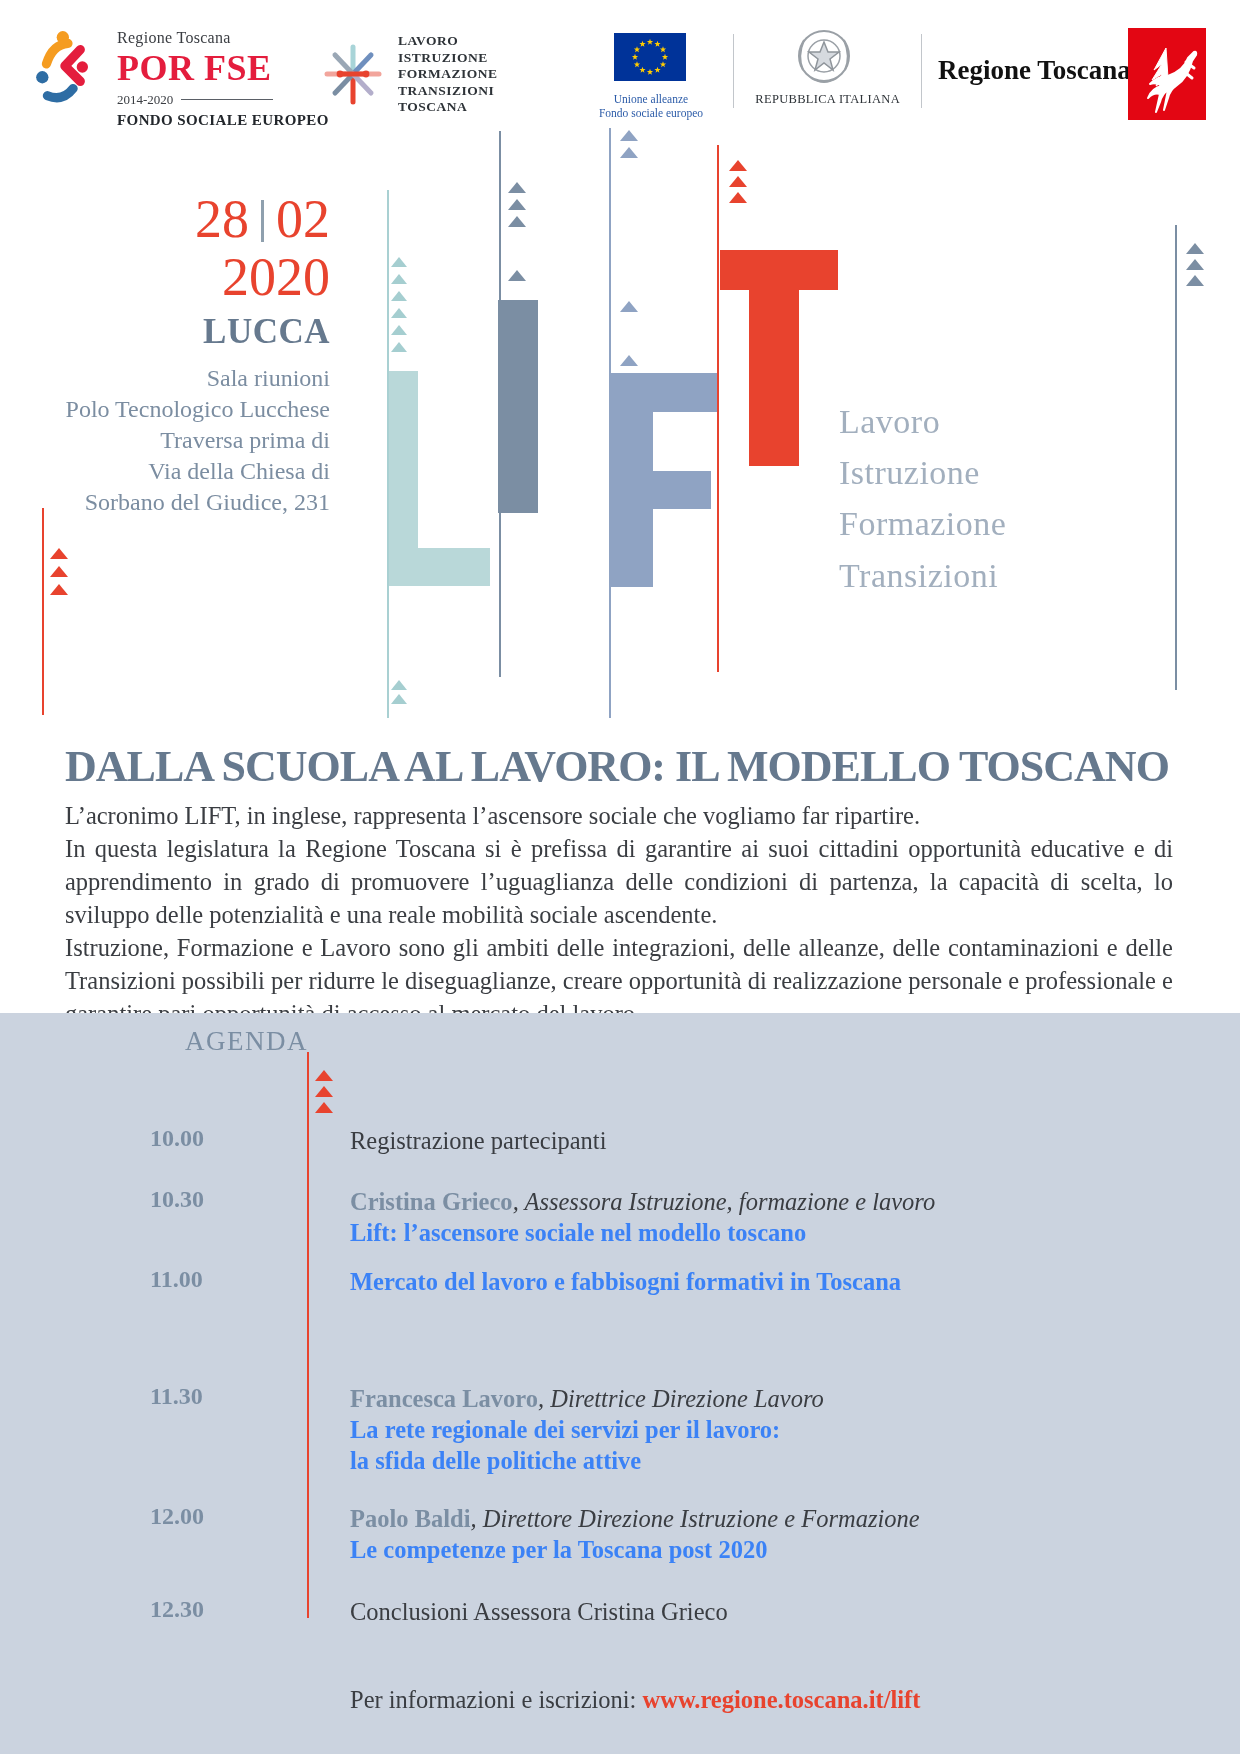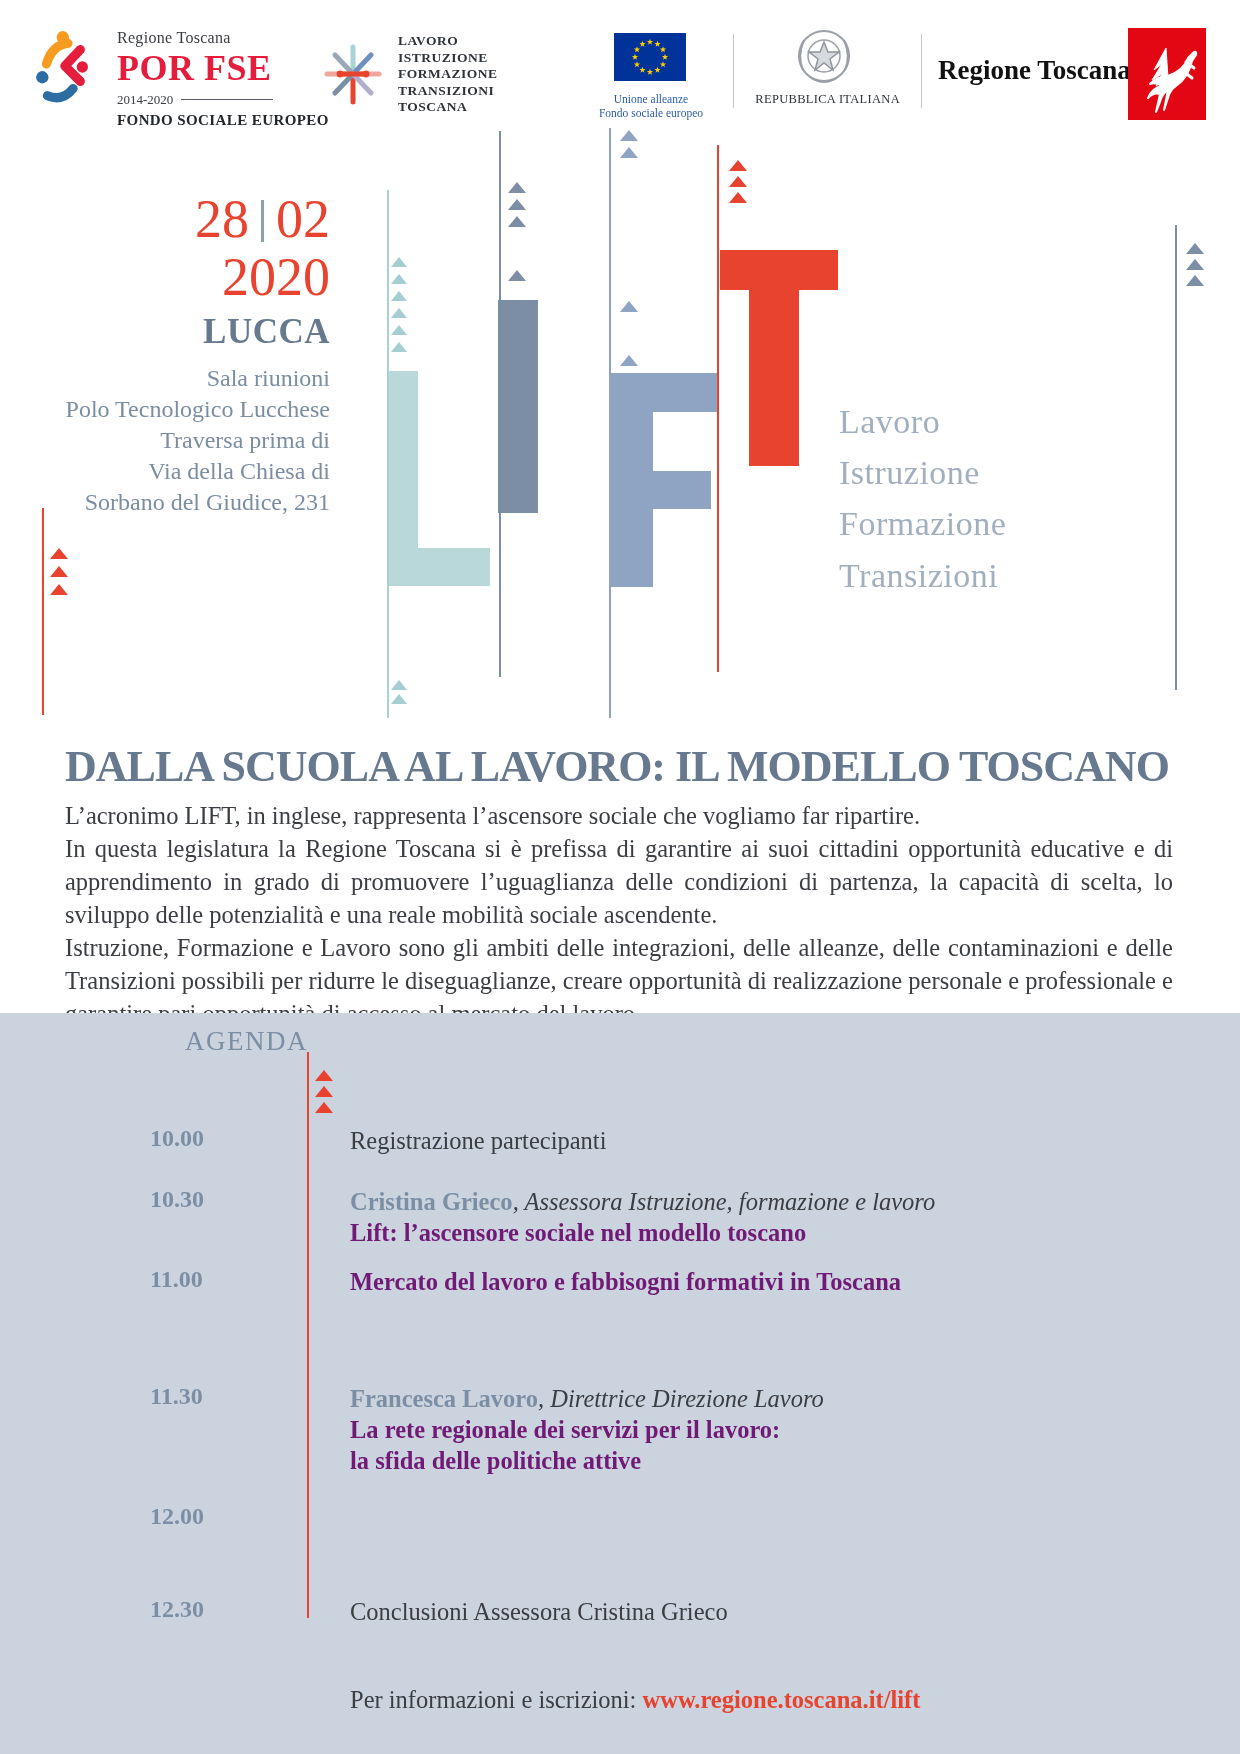--- a/index.html
+++ b/index.html
@@ -60,21 +60,21 @@
 
   
   #agenda-band{left:0;top:1013px;width:1240px;height:741px;background:var(--band);}
   #agenda-heading{left:185px;top:1026px;font-size:27px;color:var(--slate);letter-spacing:1.5px;}
   .agenda-row{position:absolute;left:0;width:1240px;}
   .agenda-time{position:absolute;left:150px;top:0;width:130px;text-align:left;
                font-size:24px;font-weight:bold;color:var(--slate);}
   .agenda-content{margin-left:350px;width:820px;font-size:24.5px;line-height:31px;color:var(--dark);}
   .speaker{font-weight:bold;color:var(--slate);}
   .role{font-style:italic;color:var(--dark);}
-  .talk{font-weight:bold;color:#701a75;}
+  .talk{font-weight:bold;color:#3b82f6;}
 
   #footer-info{left:350px;top:1686px;font-size:24.5px;color:var(--dark);}
   #footer-link{font-weight:bold;color:var(--red);text-decoration:none;}
 </style>
 </head>
 <body>
 
 <div id="page">
 
   <div class="abs" id="porfse-mark">
@@ -231,20 +231,24 @@
     <div class="agenda-time">11.30</div>
     <div class="agenda-content">
       <div><span class="speaker">Francesca Lavoro</span><span class="role">, Direttrice Direzione Lavoro</span></div>
       <div class="talk">La rete regionale dei servizi per il lavoro:</div>
       <div class="talk">la sfida delle politiche attive</div>
     </div>
   </div>
 
   <div class="agenda-row" style="top:1503px;">
     <div class="agenda-time">12.00</div>
+    <div class="agenda-content">
+      <div><span class="speaker">Paolo Baldi</span><span class="role">, Direttore Direzione Istruzione e Formazione</span></div>
+      <div class="talk">Le competenze per la Toscana post 2020</div>
+    </div>
   </div>
 
   <div class="agenda-row" style="top:1596px;">
     <div class="agenda-time">12.30</div>
     <div class="agenda-content">Conclusioni Assessora Cristina Grieco</div>
   </div>
 
   <div class="abs" id="footer-info">
     <span>Per informazioni e iscrizioni: </span><a id="footer-link" href="#">www.regione.toscana.it/lift</a>
   </div>

